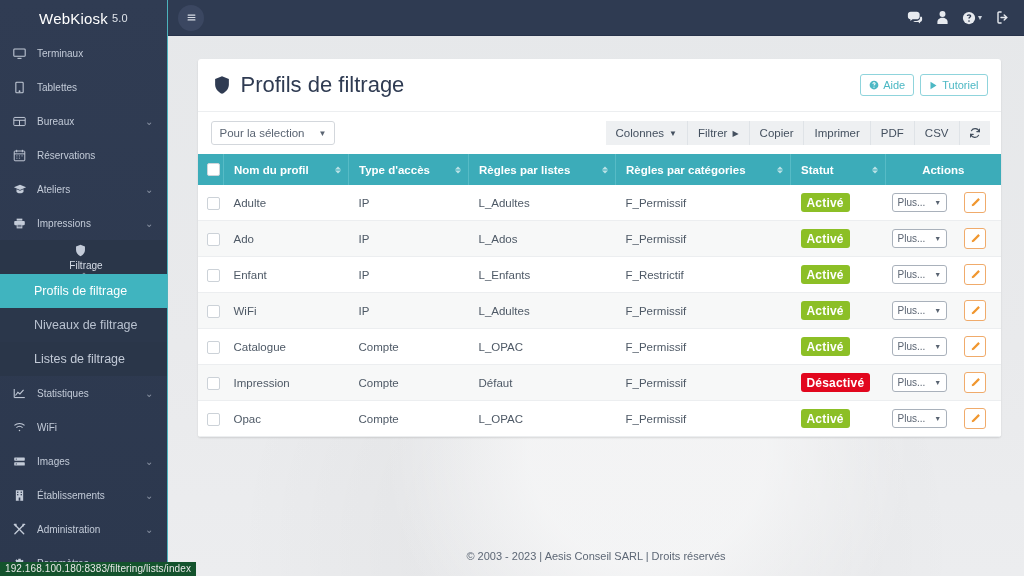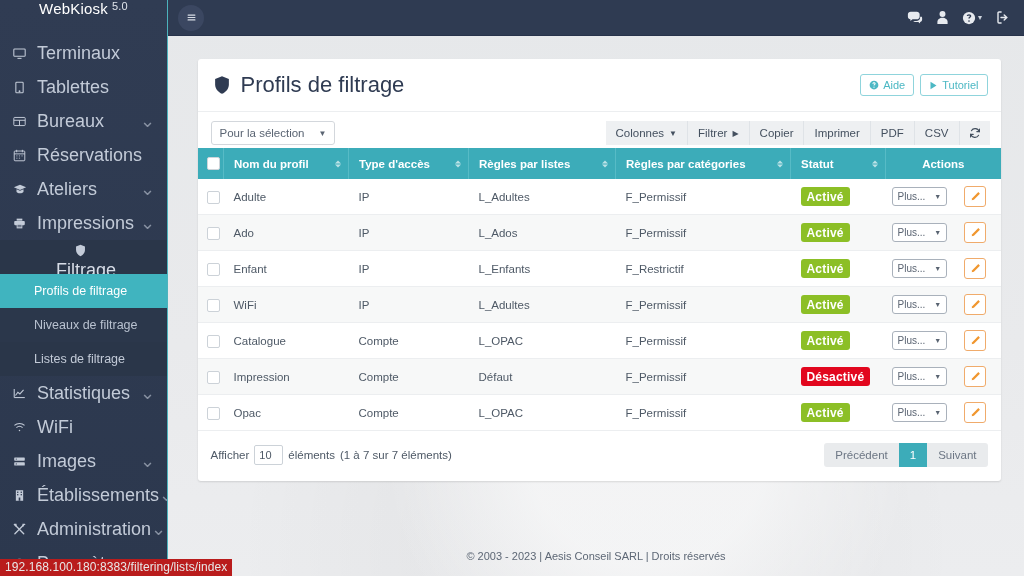--- a/index.html
+++ b/index.html
@@ -18,30 +18,30 @@
   .sidebar {
     width: 167px; height: 576px;
     background: #2f3b52;
     background-image: linear-gradient(180deg, #303c53 0%, #2c384e 100%);
     flex: 0 0 167px;
     position: relative;
     overflow: hidden;
     color: #b8c2d1;
   }
   .brand {
-    height: 36px; display: flex; justify-content: center;
+    height: 36px; display: flex; align-items: center; justify-content: center;
     color: #ffffff; font-size: 15px; letter-spacing: .2px;
   }
   .brand .bk-ver { font-size: 11px; margin-left: 4px; color: #dfe4ea; font-weight: 400; }
   .brand .bk-name { font-weight: 400; }
   .nav { list-style: none; margin: 0; padding: 0; }
   .nav li {
     display: flex; align-items: center;
     height: 34px; padding: 0 12px 0 13px;
-    font-size: 18px; color: #c3cbd8;
+    font-size: 10px; color: #c3cbd8;
     cursor: pointer; position: relative;
   }
   .nav li .ic {
     width: 20px; flex: 0 0 20px; display: inline-flex;
     align-items: center; justify-content: flex-start;
     color: #c3cbd8;
   }
   .nav li .lbl { flex: 1 1 auto; padding-left: 4px; white-space: nowrap; }
   .nav li .caret { flex: 0 0 10px; opacity: .6; }
   .nav li.section-open { background: #2a3649; color: #d7dde7; flex-direction: column; }
@@ -99,21 +99,21 @@
   .btn-outline-info {
     border: 1px solid #8fd4dc; color: #4cb8c4;
     background: #fff; border-radius: 3px;
     font-size: 11px; padding: 4px 8px;
     display: inline-flex; align-items: center; gap: 4px;
     cursor: pointer;
   }
 
   .toolbar {
     display: flex; align-items: center;
-    padding: 9px 11px 3px 13px;
+    padding: 9px 11px 9px 13px;
   }
   .btn-select {
     border: 1px solid #d3d7dc; background: #fff; color: #5a6472;
     border-radius: 3px; font-size: 11.5px; padding: 5px 8px;
     display: inline-flex; align-items: center; gap: 14px; cursor: pointer;
   }
   .btn-green {
     background: #a3c22d; color: #fff; border: none; border-radius: 3px;
     font-size: 11.5px; padding: 6px 11px; margin-left: 7px; cursor: pointer;
   }
@@ -200,22 +200,22 @@
   
   .page-foot {
     height: 26px; display: flex; align-items: center; justify-content: center;
     font-size: 11px; color: #5d6775;
     margin-top: auto; padding-bottom: 14px;
   }
 
   
   .statusbar {
     position: absolute; left: 0; bottom: 0;
-    background: #b91c1c; color: #e8e8e8;
-    font-size: 12px; padding: 1px 5px 2px;
+    background: #14532d; color: #e8e8e8;
+    font-size: 10px; padding: 1px 5px 2px;
     font-family: "Liberation Sans", sans-serif;
     z-index: 50; letter-spacing: .1px;
   }
 </style>
 </head>
 <body>
 
 <div class="app">
 
   <aside class="sidebar">
@@ -723,31 +723,20 @@
                       <svg width="10" height="11" viewBox="0 0 16 16" fill="currentColor">
                         <path d="M6 1h4v1.3h4v1.6H2V2.3h4z"></path>
                         <path d="M3.3 5h9.4l-.8 9.3a1 1 0 0 1-1 .9H5.1a1 1 0 0 1-1-.9z"></path>
                       </svg>
                     </span>
                   </span></td>
               </tr>
             </tbody>
         </table>
 
-        <div class="panel-foot">
-          <span>Afficher</span>
-          <input class="len-input" type="text" value="10" style="">
-          <span>éléments</span>
-          <span style="margin-left:5px">(1 à 7 sur 7 éléments)</span>
-          <div class="pager">
-            <span>Précédent</span>
-            <span class="active">1</span>
-            <span>Suivant</span>
-          </div>
-        </div>
 
       </div>
     </div>
 
     <div class="page-foot">
       <span>© 2003 - 2023 | Aesis Conseil SARL | Droits réservés</span>
     </div>
   </div>
 
   <div class="statusbar">

